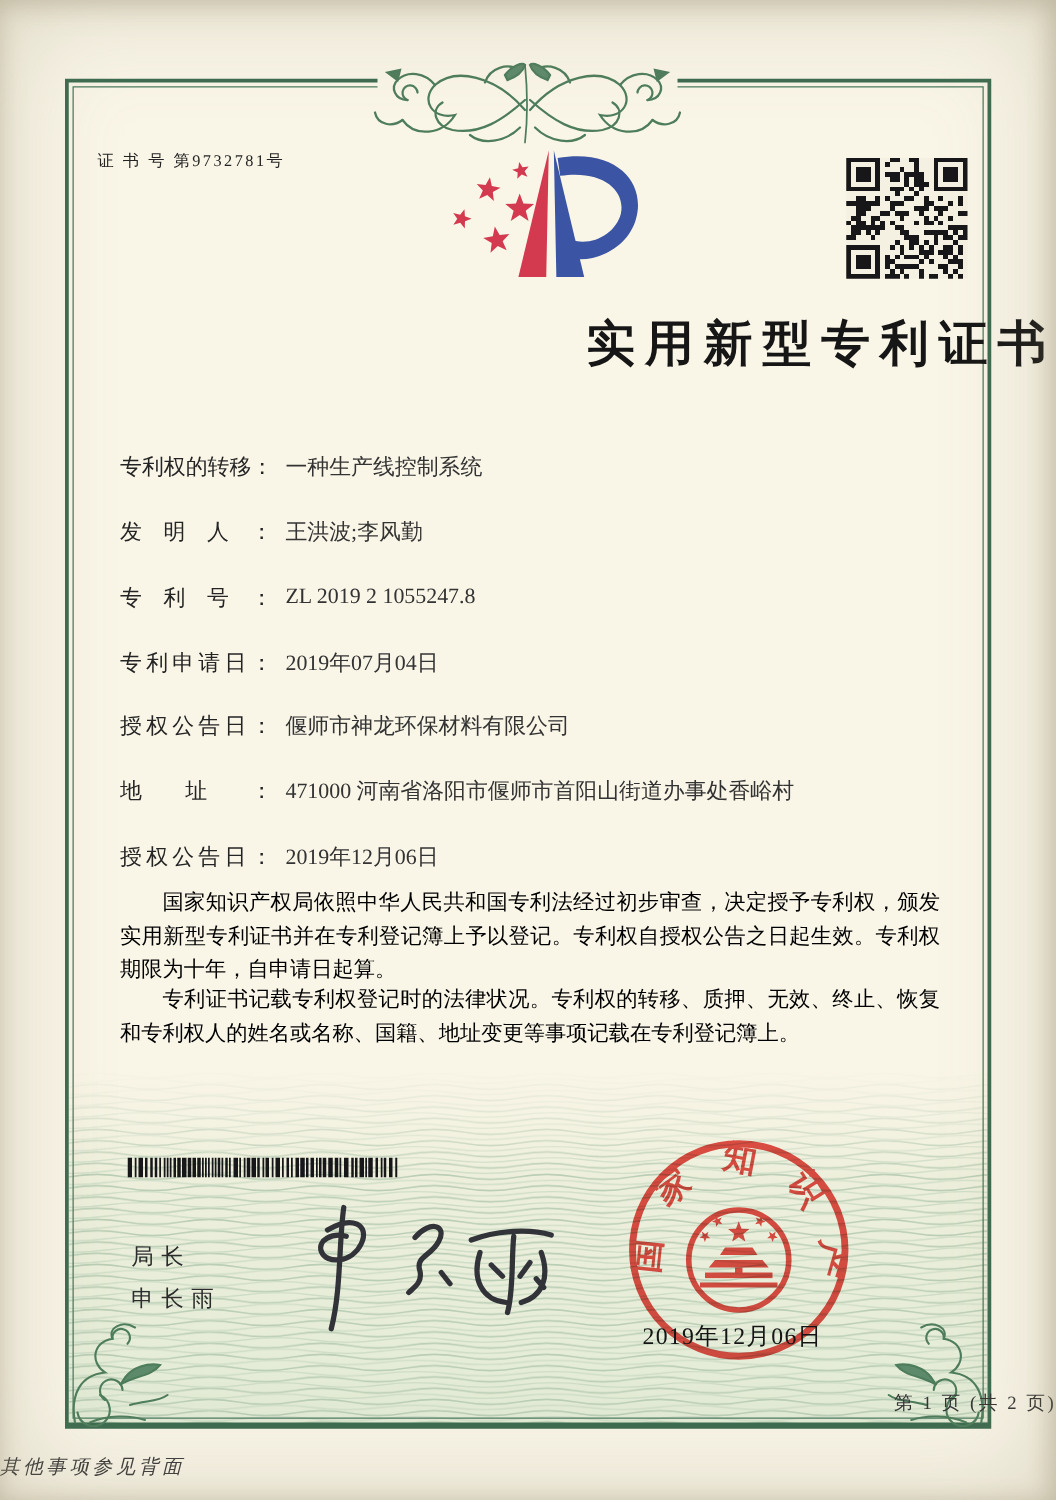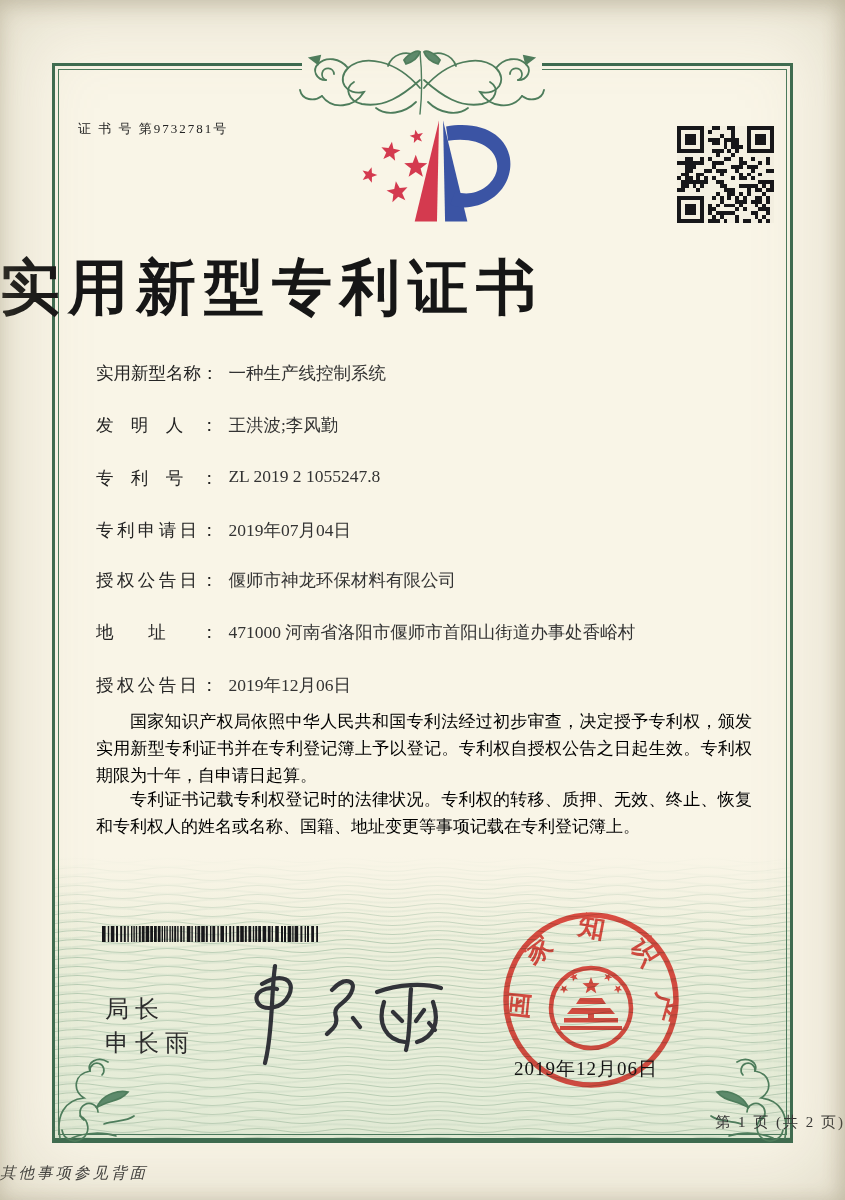--- a/index.html
+++ b/index.html
@@ -17,37 +17,37 @@
     border:3px solid #3c6b4f;border-bottom-width:5px;z-index:3;pointer-events:none;}
   .border-inner{position:absolute;inset:3px;border:1px solid #4a7a5c;}
   
   .wave-band{position:absolute;left:55px;right:55px;top:856px;height:284px;z-index:1;}
   .wave-fade{position:absolute;left:55px;right:55px;top:856px;height:85px;z-index:1;
     background:linear-gradient(#f9f5e7,rgba(249,245,231,0));}
   
   .cert-no{position:absolute;left:78px;top:120px;font-size:13px;letter-spacing:2px;color:#242424;z-index:4;}
   .logo{position:absolute;left:352px;top:116px;width:172px;height:110px;z-index:4;}
   .qr{position:absolute;left:677px;top:126px;width:97px;height:97px;z-index:4;}
-  .title{position:absolute;left:0;right:0;top:248px;text-align:left;
-    font-size:60px;font-weight:bold;letter-spacing:8px;color:#161616;z-index:4;}
+  .title{position:absolute;left:0;right:0;top:248px;text-align:right;
+    font-size:39px;font-weight:bold;letter-spacing:8px;color:#161616;z-index:4;}
   
   .fields{position:absolute;left:96px;right:90px;top:0;z-index:4;}
   .frow{position:absolute;left:0;right:0;white-space:nowrap;font-size:17.5px;color:#2e2e2e;}
   .flabel{display:inline-block;width:122px;text-align:justify;text-align-last:justify;color:#242424;vertical-align:top;}
   .fvalue{margin-left:6px;color:#333;}
   .fcol2{position:absolute;left:332px;top:0;}
   .r0{top:361px}.r1{top:413px}.r2{top:466px}.r3{top:518px}.r4{top:568px}.r5{top:620px}.r6{top:673px}
   
   .para{position:absolute;left:96px;width:656px;font-size:17px;line-height:27px;
     text-align:justify;text-indent:2em;color:#000000;z-index:4;}
   .p0{top:708px}.p1{top:786px}
   
   .barcode{position:absolute;left:102px;top:926px;width:216px;height:16px;z-index:4;}
   .signer{position:absolute;left:105px;z-index:4;font-family:Liberation Sans, sans-serif;
-    font-size:24px;letter-spacing:6px;color:#2c2c2c;}
+    font-size:18px;letter-spacing:6px;color:#2c2c2c;}
   .signer-title{top:993px;}
   .signer-name{top:1027px;}
   .signature{position:absolute;left:228px;top:960px;width:235px;height:110px;z-index:4;}
   .seal{position:absolute;left:500px;top:909px;width:182px;height:182px;z-index:5;
     opacity:.9;mix-blend-mode:multiply;}
   .seal-date{position:absolute;left:514px;top:1056px;width:165px;font-size:19px;letter-spacing:1px;
     color:#141414;z-index:6;white-space:nowrap;}
   .page-num{position:absolute;left:0;right:0;top:1113px;text-align:right;font-size:15px;
     color:#333;z-index:4;letter-spacing:2px;}
   .back-note{position:absolute;left:0;right:0;top:1163px;text-align:left;font-size:15.5px;
@@ -343,21 +343,21 @@
       <rect x="0" y="18" width="7" height="7" fill="#17171a"></rect>
       <rect x="1" y="19" width="5" height="5" fill="#f4f0e2"></rect>
       <rect x="2" y="20" width="3" height="3" fill="#17171a"></rect>
     </g>
 </svg>
 
 <div class="title">实用新型专利证书</div>
 
 <div class="fields">
   <div class="frow r0">
-    <span class="flabel">实用新型名称：</span>
+    <span class="flabel">专利权的转移：</span>
     <span class="fvalue">一种生产线控制系统</span>
   </div>
   <div class="frow r1">
     <span class="flabel">发明人：</span>
     <span class="fvalue">王洪波;李风勤</span>
   </div>
   <div class="frow r2">
     <span class="flabel">专利号：</span>
     <span class="fvalue">ZL 2019 2 1055247.8</span>
   </div>

